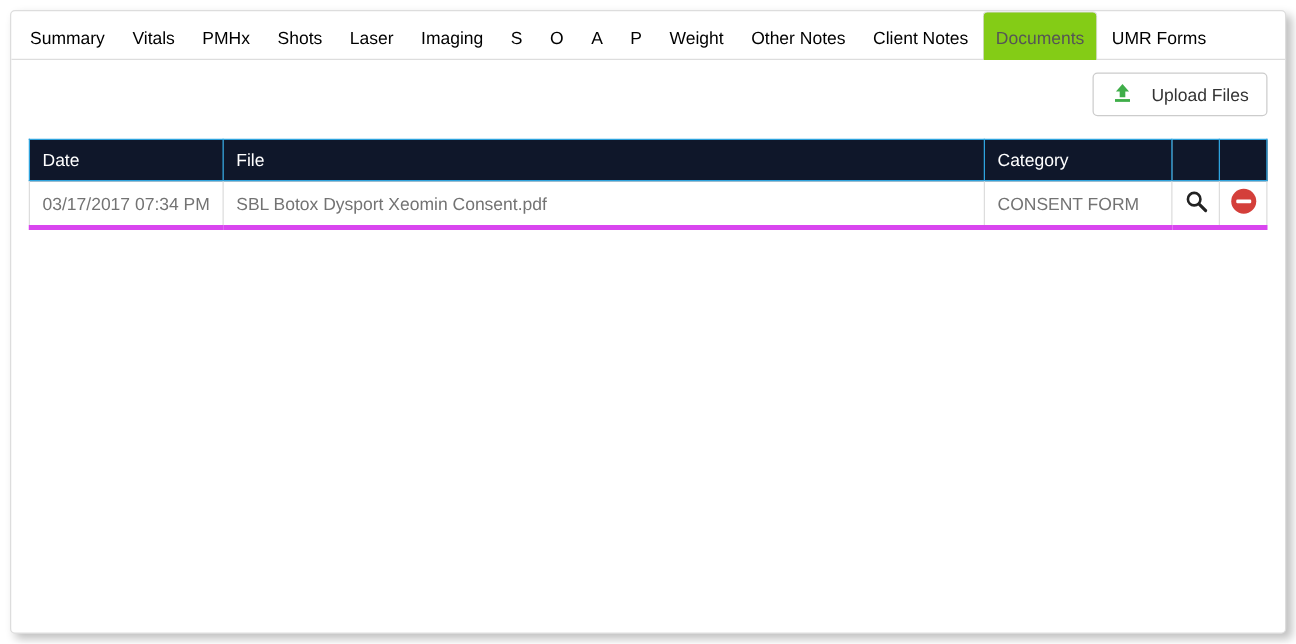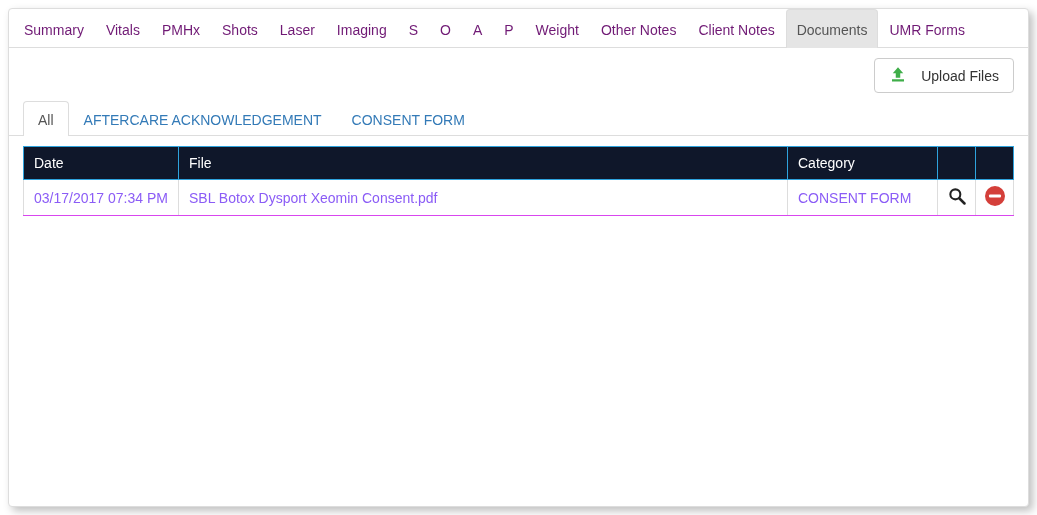--- a/index.html
+++ b/index.html
@@ -25,32 +25,32 @@
       overflow: hidden;
     }
     .main-tabs {
       display: flex;
       border-bottom: 1px solid #ddd;
       align-items: stretch;
       padding: 0 4px;
     }
     .main-tab {
       padding: 12px 10px 10px 10px;
-      color: #701a75;
+      color: #000000;
       cursor: pointer;
       border: 1px solid transparent;
       border-bottom: none;
       border-radius: 4px 4px 0 0;
       margin-bottom: -1px;
       white-space: nowrap;
     }
     .main-tab.active {
       color: #555;
       border-color: #ddd;
-      background: #e5e5e5;
+      background: #84cc16;
     }
     .toolbar {
       display: flex;
       justify-content: flex-end;
       padding: 10px 14px 8px 14px;
     }
     .upload-btn {
       display: flex;
       align-items: center;
       gap: 14px;
@@ -94,23 +94,23 @@
     table.doc-table thead th {
       background: #0f172a;
       color: #fff;
       font-weight: normal;
       text-align: left;
       padding: 8px 10px;
       border: 1px solid #2ea3dd;
     }
     table.doc-table tbody td {
       padding: 8px 10px;
-      border-bottom: 1px solid #d946ef;
+      border-bottom: 4px solid #d946ef;
       border-left: 1px solid #ddd;
-      color: #8b5cf6;
+      color: #737373;
       vertical-align: middle;
     }
     table.doc-table tbody td:last-child {
       border-right: 1px solid #ddd;
     }
     .col-date { width: 155px; }
     .col-category { width: 150px; }
     .col-action { width: 38px; text-align: center; }
     .icon-cell {
       text-align: center;
@@ -170,25 +170,20 @@
       <span>
         <svg width="18" height="18" viewBox="0 0 24 24">
           <path d="M12 3 L5 11 L9 11 L9 17 L15 17 L15 11 L19 11 Z" fill="#3fae49"></path>
           <rect x="4" y="19" width="16" height="3" fill="#3fae49"></rect>
         </svg>
       </span>
       <span>Upload Files</span>
     </button>
   </div>
 
-  <div class="sub-tabs" id="sub-tabs">
-      <div class="sub-tab active">All</div>
-      <div class="sub-tab">AFTERCARE ACKNOWLEDGEMENT</div>
-      <div class="sub-tab">CONSENT FORM</div>
-    </div>
 
   <div class="table-area">
     <table class="doc-table">
       <thead>
         <tr>
           <th class="col-date">Date</th>
           <th>File</th>
           <th class="col-category">Category</th>
           <th class="col-action"></th>
           <th class="col-action"></th>

